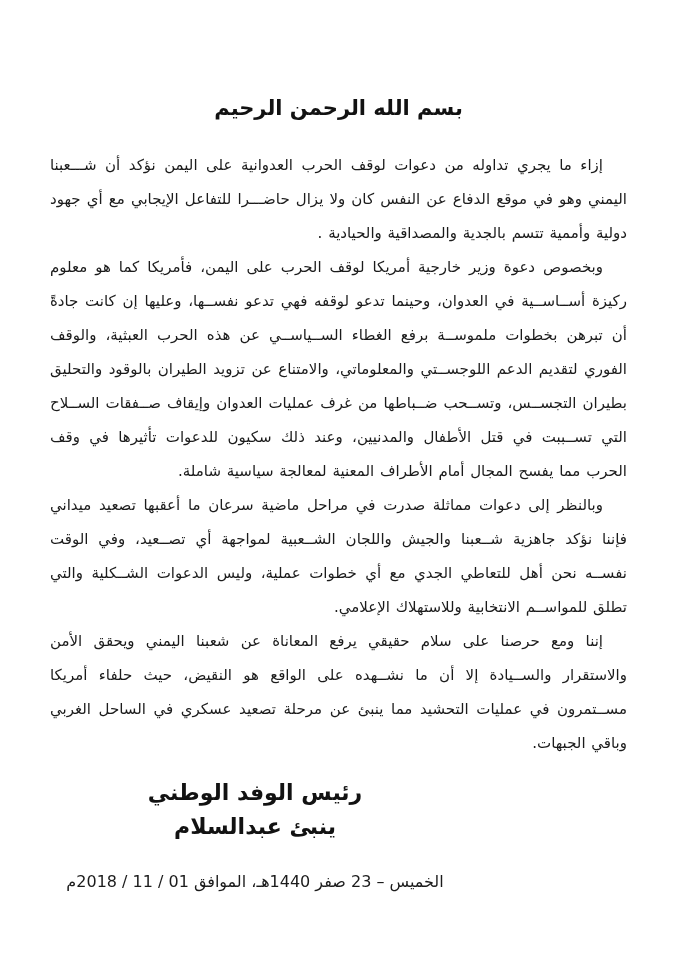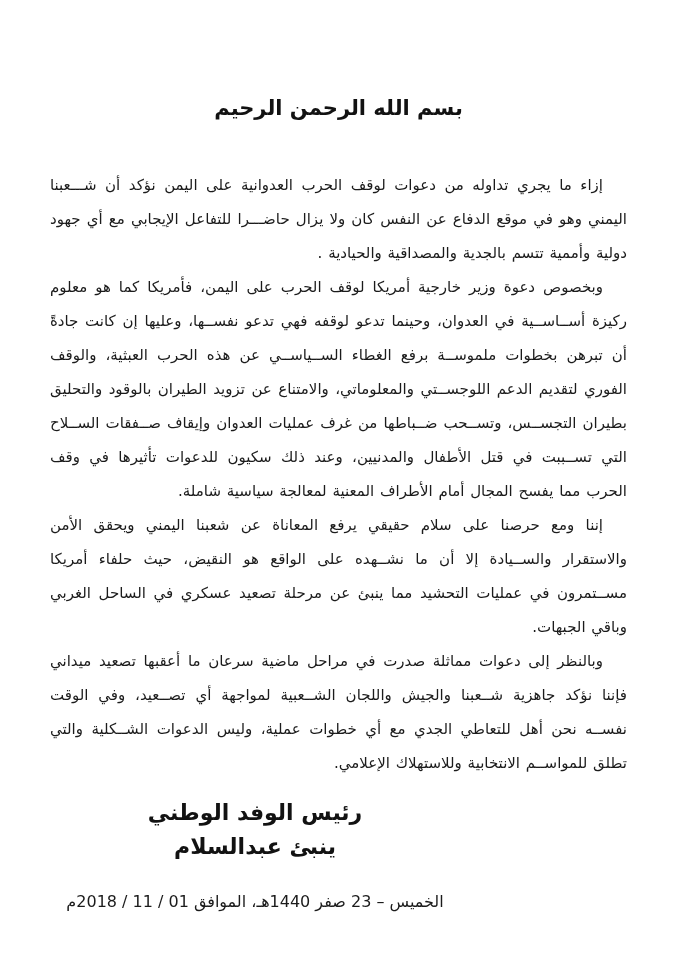--- a/index.html
+++ b/index.html
@@ -24,21 +24,21 @@
   .basmala {
     margin: 0;
     padding-top: 96px;
     text-align: center;
     font-size: 21px;
     font-weight: bold;
     color: #121212;
     letter-spacing: 0;
   }
   .body-block {
-    margin-top: 48px;
+    margin-top: 28px;
   }
   .body-block p {
     margin: 0;
     font-size: 15px;
     line-height: 34px;
     text-align: justify;
     text-indent: 24px;
     word-spacing: 1px;
     color: #1b1b1b;
   }
@@ -66,22 +66,22 @@
 </head>
 <body>
 
 <div class="page" dir="rtl">
 
   <h1 class="basmala">بسم الله الرحمن الرحيم</h1>
 
   <div class="body-block">
     <p>إزاء ما يجري تداوله من دعوات لوقف الحرب العدوانية على اليمن نؤكد أن شـــعبنا اليمني وهو في موقع الدفاع عن النفس كان ولا يزال حاضـــرا للتفاعل الإيجابي مع أي جهود دولية وأممية تتسم بالجدية والمصداقية والحيادية .</p>
     <p>وبخصوص دعوة وزير خارجية أمريكا لوقف الحرب على اليمن، فأمريكا كما هو معلوم ركيزة أســاســية في العدوان، وحينما تدعو لوقفه فهي تدعو نفســها، وعليها إن كانت جادةً أن تبرهن بخطوات ملموســة برفع الغطاء الســياســي عن هذه الحرب العبثية، والوقف الفوري لتقديم الدعم اللوجســتي والمعلوماتي، والامتناع عن تزويد الطيران بالوقود والتحليق بطيران التجســس، وتســحب ضــباطها من غرف عمليات العدوان وإيقاف صــفقات الســلاح التي تســببت في قتل الأطفال والمدنيين، وعند ذلك سكيون للدعوات تأثيرها في وقف الحرب مما يفسح المجال أمام الأطراف المعنية لمعالجة سياسية شاملة.</p>
+    <p>وبالنظر إلى دعوات مماثلة صدرت في مراحل ماضية سرعان ما أعقبها تصعيد ميداني فإننا نؤكد جاهزية شــعبنا والجيش واللجان الشــعبية لمواجهة أي تصــعيد، وفي الوقت نفســه نحن أهل للتعاطي الجدي مع أي خطوات عملية، وليس الدعوات الشــكلية والتي تطلق للمواســم الانتخابية وللاستهلاك الإعلامي.</p>
     <p>إننا ومع حرصنا على سلام حقيقي يرفع المعاناة عن شعبنا اليمني ويحقق الأمن والاستقرار والســيادة إلا أن ما نشــهده على الواقع هو النقيض، حيث حلفاء أمريكا مســتمرون في عمليات التحشيد مما ينبئ عن مرحلة تصعيد عسكري في الساحل الغربي وباقي الجبهات.</p>
-    <p>وبالنظر إلى دعوات مماثلة صدرت في مراحل ماضية سرعان ما أعقبها تصعيد ميداني فإننا نؤكد جاهزية شــعبنا والجيش واللجان الشــعبية لمواجهة أي تصــعيد، وفي الوقت نفســه نحن أهل للتعاطي الجدي مع أي خطوات عملية، وليس الدعوات الشــكلية والتي تطلق للمواســم الانتخابية وللاستهلاك الإعلامي.</p>
   </div>
 
   <div class="signature">
     <div class="sig-title">رئيس الوفد الوطني</div>
     <div class="sig-name">ينبئ عبدالسلام</div>
     <div class="date-line">الخميس – 23 صفر 1440هـ، الموافق 01 / 11 / 2018م</div>
   </div>
 
 </div>
 

